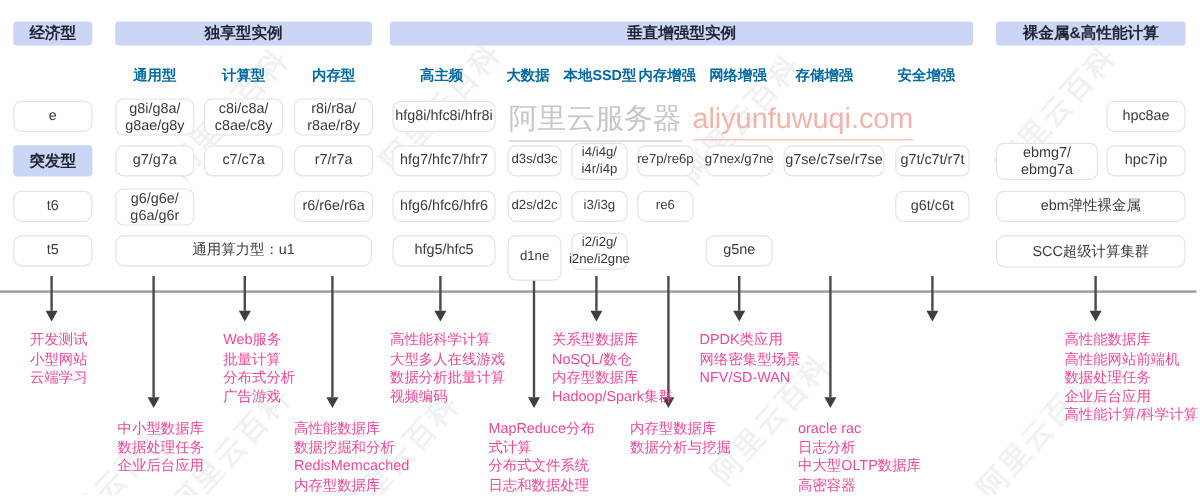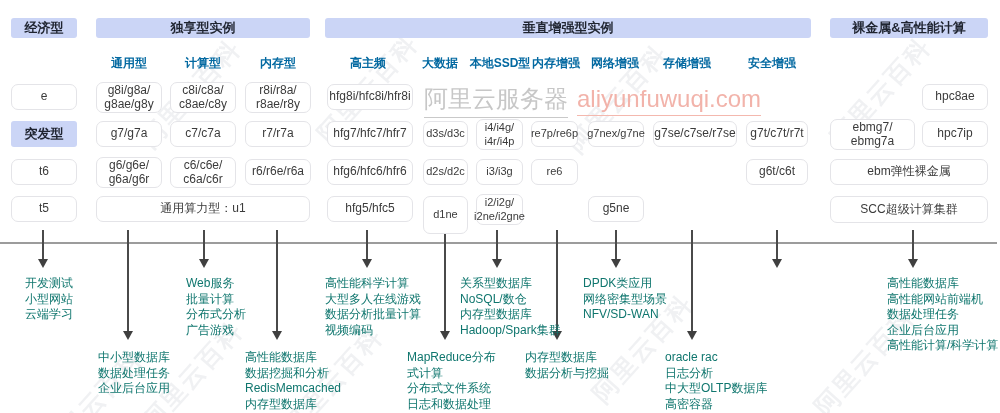--- a/index.html
+++ b/index.html
@@ -17,21 +17,21 @@
       line-height:13.5px;white-space:pre-line;z-index:2;box-sizing:border-box;}
   .sm{font-size:11px;}
   
   .hline{position:absolute;left:0;top:242px;width:997px;height:1.5px;background:#9c9c9c;z-index:1;}
   
   .cn{position:absolute;top:230px;width:1.5px;background:#4a4a4a;z-index:1;}
   .cn.s{height:29px;} .cn.l{height:101px;}
   .cn::after{content:"";position:absolute;bottom:-9px;left:50%;transform:translateX(-50%);
       border:5px solid transparent;border-bottom:none;border-top:9px solid #3f3f3f;}
   
-  .uc{position:absolute;font-size:12px;line-height:15.5px;color:#0f766e;white-space:pre-line;z-index:2;}
+  .uc{position:absolute;font-size:12px;line-height:15.5px;color:#ec4899;white-space:pre-line;z-index:2;}
   
   .dwm{position:absolute;font-size:25px;font-weight:bold;letter-spacing:2px;color:rgba(45,50,80,0.07);
       transform:rotate(-48deg);white-space:nowrap;z-index:0;pointer-events:none;}
   
   .cwm{position:absolute;left:424px;top:83px;display:flex;align-items:baseline;font-size:24px;
       white-space:nowrap;z-index:1;pointer-events:none;}
   .cwm .cnp{color:#c7c7c7;border-bottom:1.5px solid #c9c9c9;padding-bottom:2px;}
   .cwm .enp{color:#f2b3aa;border-bottom:1.5px solid #f4b8ae;padding-bottom:2px;margin-left:9px;}
 </style>
 </head>
@@ -79,22 +79,20 @@
 g8ae/g8y</div>
   <div class="bx" style="left:170px;top:82px;width:66px;height:31px">c8i/c8a/
 c8ae/c8y</div>
   <div class="bx" style="left:245px;top:82px;width:66px;height:31px">r8i/r8a/
 r8ae/r8y</div>
   <div class="bx" style="left:96px;top:121px;width:66px;height:26px">g7/g7a</div>
   <div class="bx" style="left:170px;top:121px;width:66px;height:26px">c7/c7a</div>
   <div class="bx" style="left:245px;top:121px;width:66px;height:26px">r7/r7a</div>
   <div class="bx" style="left:96px;top:157px;width:66px;height:31px">g6/g6e/
 g6a/g6r</div>
-  <div class="bx" style="left:170px;top:157px;width:66px;height:31px">c6/c6e/
-c6a/c6r</div>
   <div class="bx" style="left:245px;top:159px;width:66px;height:26px">r6/r6e/r6a</div>
   <div class="bx" style="left:96px;top:196px;width:214px;height:26px">通用算力型：u1</div>
 
   <div class="bx" style="left:327px;top:84px;width:86px;height:26px">hfg8i/hfc8i/hfr8i</div>
   <div class="bx" style="left:327px;top:121px;width:86px;height:26px">hfg7/hfc7/hfr7</div>
   <div class="bx" style="left:327px;top:159px;width:86px;height:26px">hfg6/hfc6/hfr6</div>
   <div class="bx" style="left:327px;top:196px;width:86px;height:26px">hfg5/hfc5</div>
   <div class="bx sm" style="left:423px;top:121px;width:45px;height:26px">d3s/d3c</div>
   <div class="bx sm" style="left:423px;top:159px;width:45px;height:26px">d2s/d2c</div>
   <div class="bx sm" style="left:423px;top:196px;width:45px;height:38px">d1ne</div>

